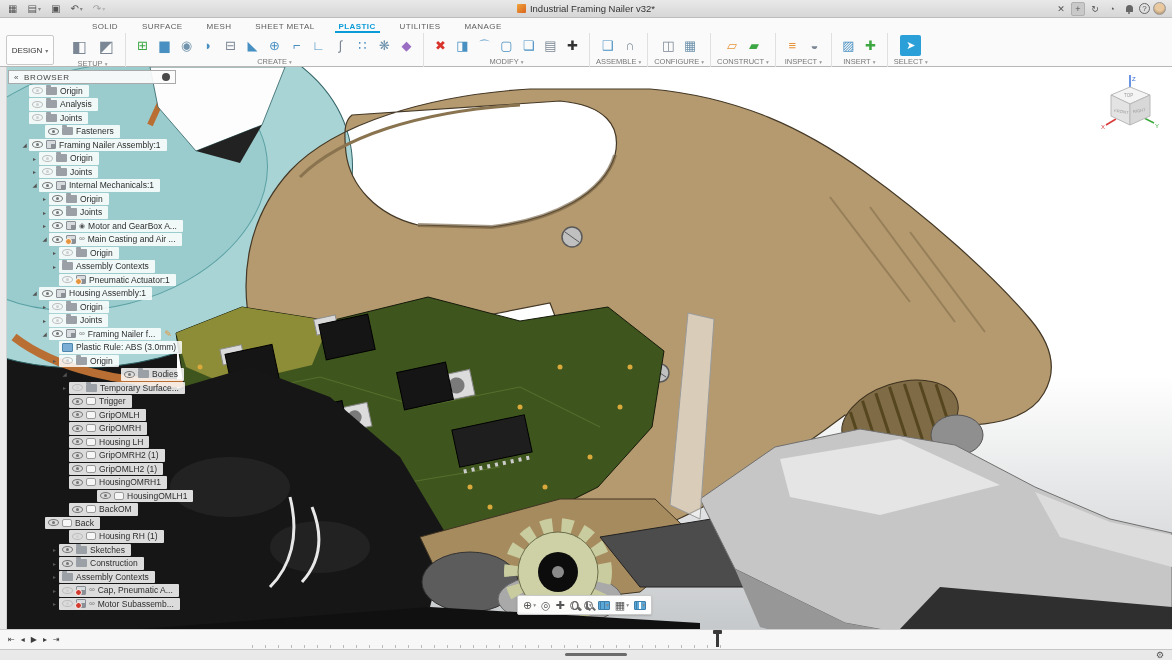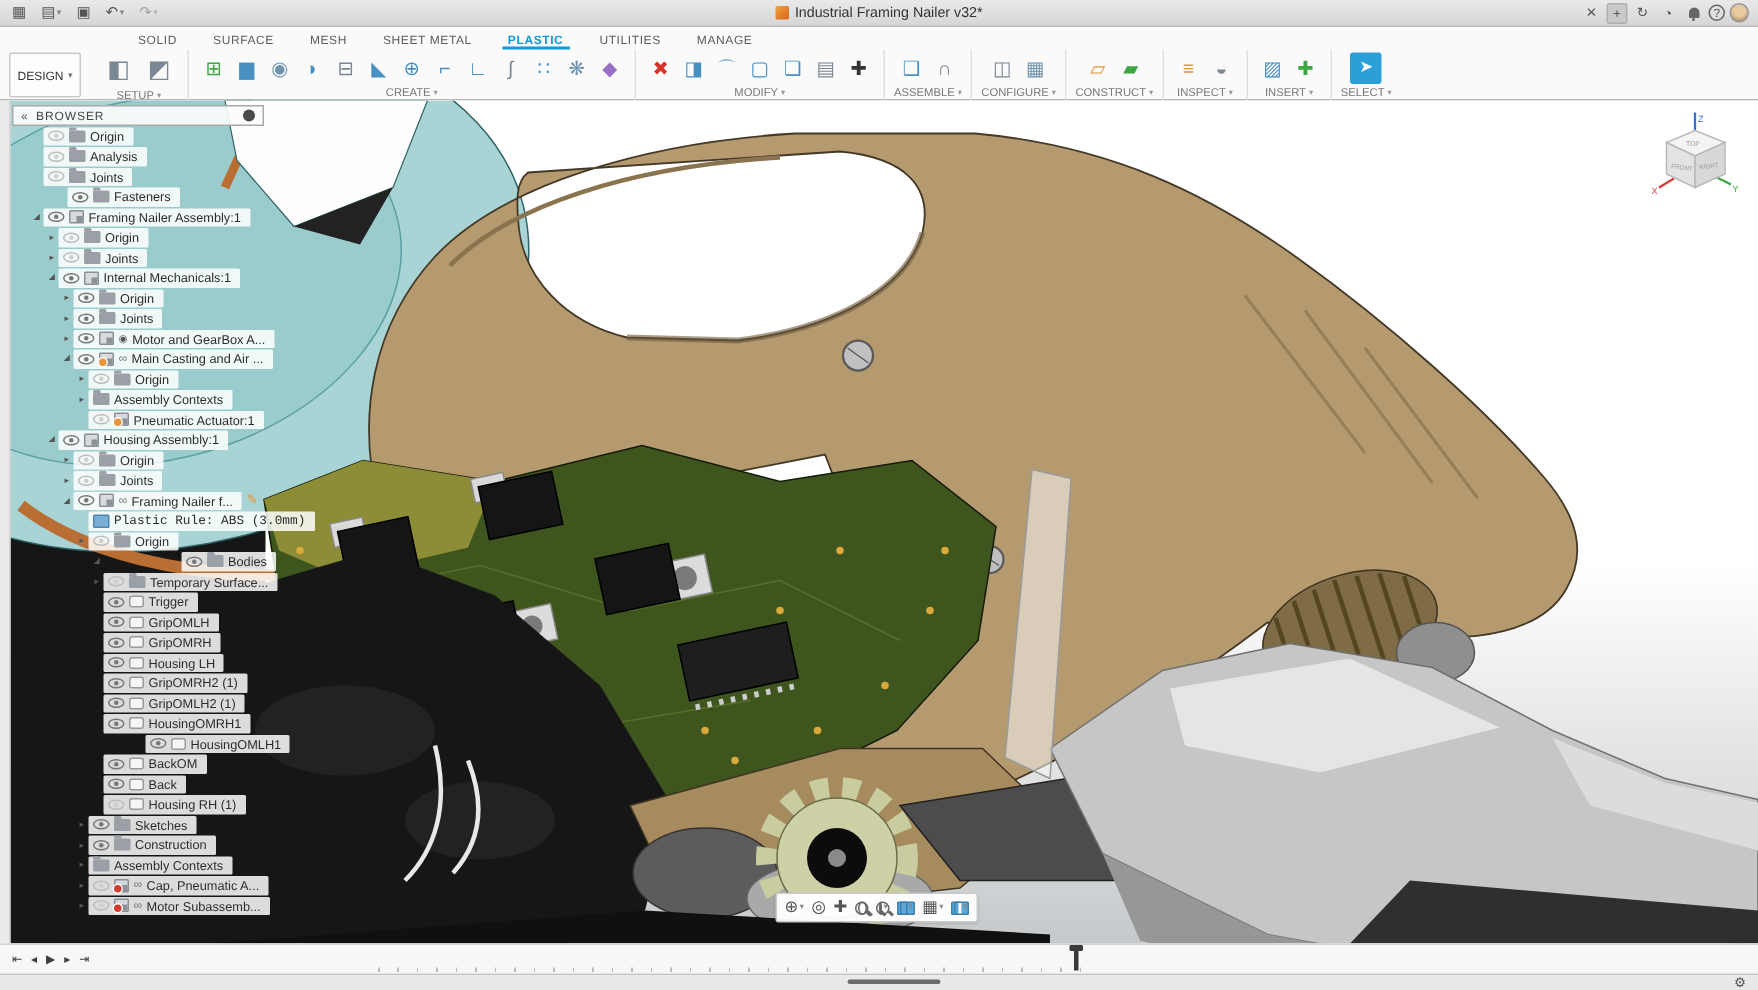--- a/index.html
+++ b/index.html
@@ -714,21 +714,21 @@
           <span class="expander"></span>
           <span class="chip">
             <span class="eye"></span>
             <span class="node-icon"></span>
             <span class="link-ic">∞</span>
 
             <span class="label">Framing Nailer f...</span>
           </span>
           <span class="edit-ic">✎</span>
         </div>
-        <div class="br-row eye-none icon-rule" style="padding-left: 42px; font-family: Liberation Mono, monospace;">
+        <div class="br-row eye-none icon-rule" style="padding-left: 42px;">
           <span class="expander"></span>
           <span class="chip">
 
             <span class="node-icon"></span>
 
             <span class="label">Plastic Rule: ABS (3.0mm)</span>
           </span>
 
         </div>
         <div class="br-row exp-c eye-off icon-folder" style="padding-left: 42px;">
@@ -844,21 +844,21 @@
         <div class="br-row eye-on icon-body" style="padding-left: 52px;">
           <span class="expander"></span>
           <span class="chip">
             <span class="eye"></span>
             <span class="node-icon"></span>
 
             <span class="label">BackOM</span>
           </span>
 
         </div>
-        <div class="br-row eye-on icon-body" style="padding-left: 52px;">
+        <div class="br-row eye-on icon-body" style="padding-left: 28px;">
           <span class="expander"></span>
           <span class="chip">
             <span class="eye"></span>
             <span class="node-icon"></span>
 
             <span class="label">Back</span>
           </span>
 
         </div>
         <div class="br-row eye-off icon-body" style="padding-left: 52px;">

